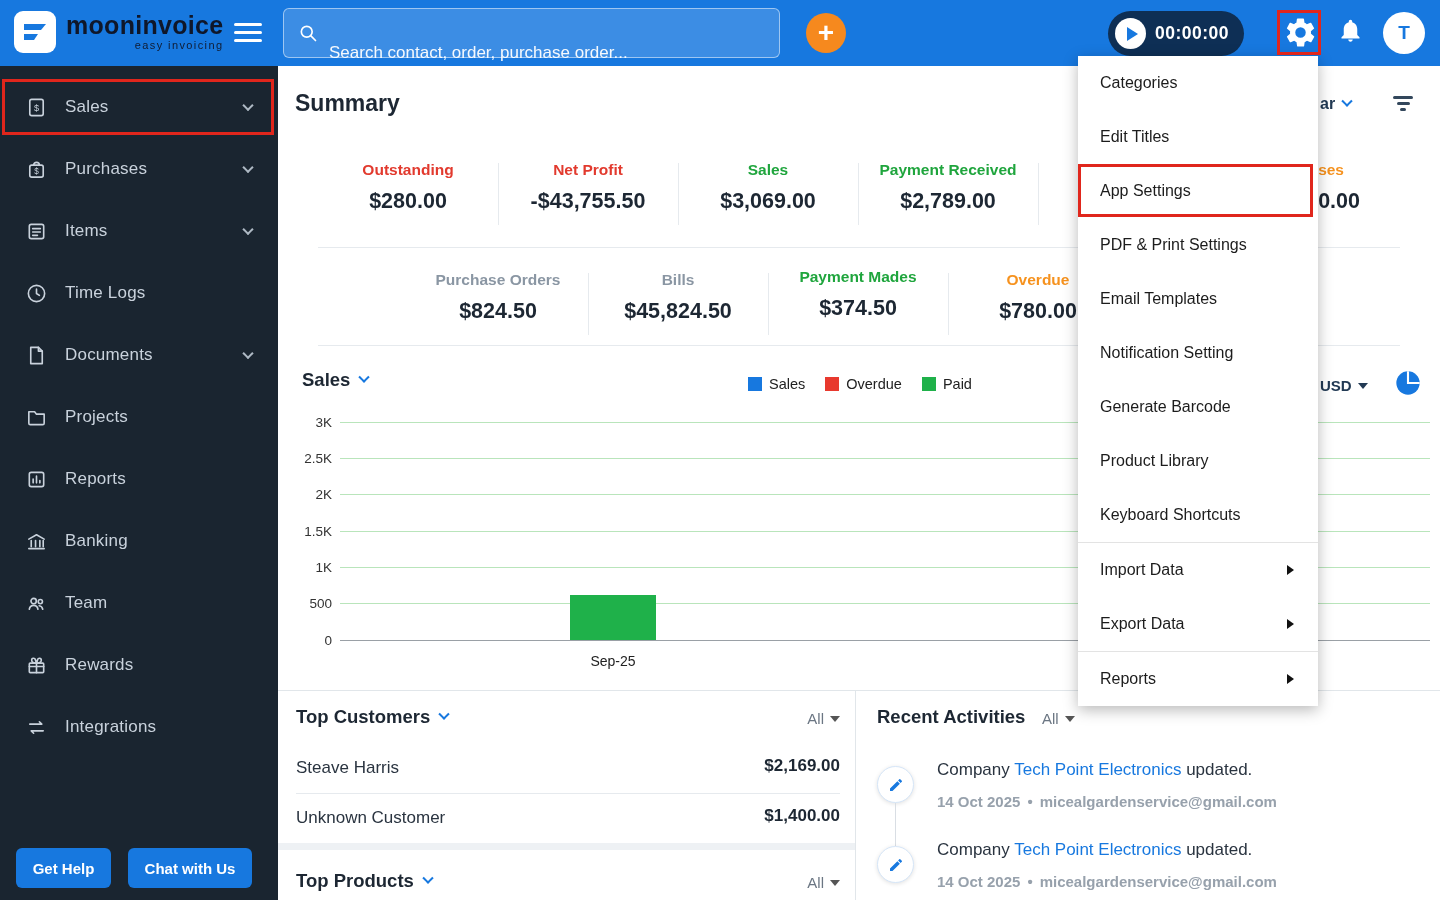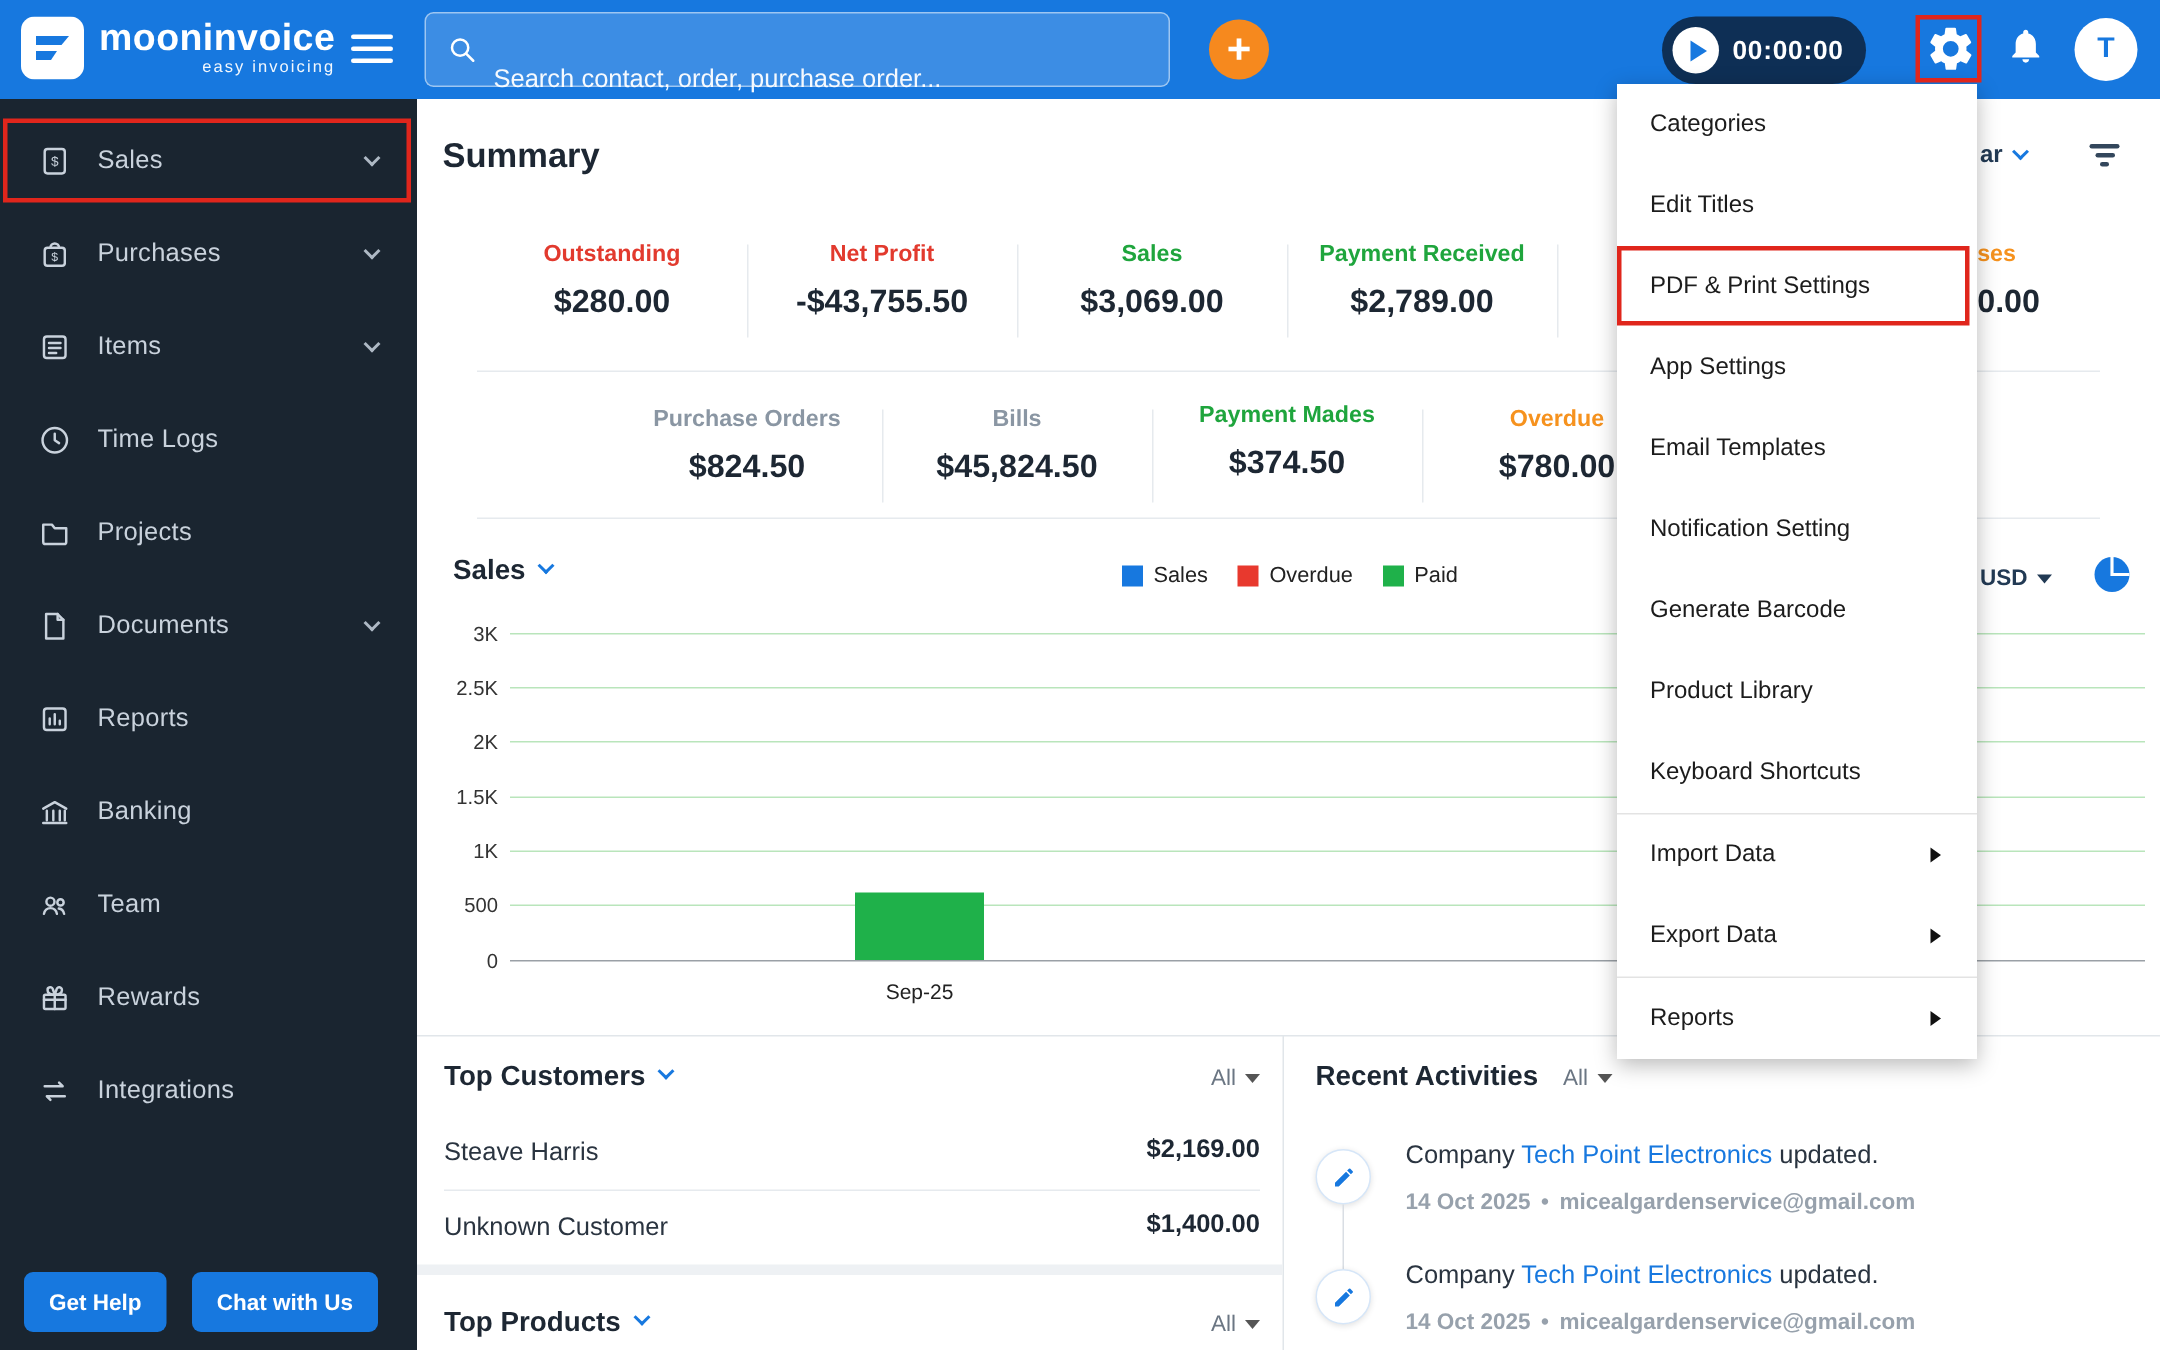--- a/index.html
+++ b/index.html
@@ -3,21 +3,21 @@
 <meta charset="utf-8">
 <style>
   * { margin:0; padding:0; box-sizing:border-box; }
   html,body { width:1440px; height:900px; }
   body { font-family:"Liberation Sans", sans-serif; overflow:hidden; background:#fff; }
   .app { position:relative; width:1440px; height:900px; }
 
   
   .topbar { position:absolute; top:0; left:0; width:1440px; height:66px; background:#1778DF; z-index:30; }
   .brand { position:absolute; left:14px; top:11px; display:flex; align-items:center; cursor:pointer; }
-  .brand-text { margin-left:10px; color:#ffffff; }
+  .brand-text { margin-left:10px; color:#0f172a; }
   .brand-name { font-size:25px; font-weight:bold; line-height:25px; letter-spacing:.3px; }
   .brand-tagline { font-size:11px; letter-spacing:1.4px; text-align:right; margin-top:1px; opacity:.95; }
   .hamburger { position:absolute; left:234px; top:23px; width:28px; cursor:pointer; }
   .hamburger span { display:block; height:3px; background:#fff; border-radius:2px; margin-bottom:5px; }
   .searchbar { position:absolute; left:283px; top:8px; width:497px; height:50px; background:rgba(255,255,255,.16);
                border:1px solid rgba(255,255,255,.5); border-radius:6px; display:flex; align-items:center; padding:0 14px; gap:11px; }
   .searchbar input { flex:1; background:transparent; border:none; outline:none; color:#fff; font-size:17px; font-family:inherit;margin-top:40px; }
   .searchbar input::placeholder { color:rgba(255,255,255,.95); }
   .add-btn { position:absolute; left:806px; top:13px; width:40px; height:40px; border-radius:50%; background:#F6891E;
              border:none; color:#fff; font-size:28px; font-weight:bold; line-height:36px; text-align:center; cursor:pointer; }
@@ -200,34 +200,34 @@
           <svg width="23" height="23" viewBox="0 0 24 24">
               <circle cx="12" cy="12" r="8.5"></circle>
               <path d="M12 7.5V12l3 2"></path>
             </svg>
         </span>
         <span class="side-label">Time Logs</span>
       </div>
       <div class="side-item">
         <span class="side-icon">
           <svg width="23" height="23" viewBox="0 0 24 24">
-              <path d="M4 6h6l2 2.5h8V18a1.5 1.5 0 0 1-1.5 1.5h-13A1.5 1.5 0 0 1 4 18z"></path>
-            </svg>
-        </span>
-        <span class="side-label">Projects</span>
-      </div>
-      <div class="side-item">
-        <span class="side-icon">
-          <svg width="23" height="23" viewBox="0 0 24 24">
               <path d="M6 3.5h8l4 4v13H6z"></path>
               <path d="M14 3.5v4h4"></path>
             </svg>
         </span>
         <span class="side-label">Documents</span>
         <span class="side-chev"></span>
+      </div>
+      <div class="side-item">
+        <span class="side-icon">
+          <svg width="23" height="23" viewBox="0 0 24 24">
+              <path d="M4 6h6l2 2.5h8V18a1.5 1.5 0 0 1-1.5 1.5h-13A1.5 1.5 0 0 1 4 18z"></path>
+            </svg>
+        </span>
+        <span class="side-label">Projects</span>
       </div>
       <div class="side-item">
         <span class="side-icon">
           <svg width="23" height="23" viewBox="0 0 24 24">
               <rect x="4.5" y="4.5" width="15" height="15" rx="2"></rect>
               <path d="M8.5 15.5v-4M12 15.5V8.5M15.5 15.5V13"></path>
             </svg>
         </span>
         <span class="side-label">Reports</span>
       </div>
@@ -443,22 +443,22 @@
       <span>Company </span><span class="act-link">Tech Point Electronics</span><span> updated.</span>
     </div>
     <div class="act-line2" style="top:807px">
       <span>14 Oct 2025</span><span class="act-dot">•</span><span>micealgardenservice@gmail.com</span>
     </div>
   </main>
 
   <div class="settings-menu">
     <div class="menu-item">Categories</div>
     <div class="menu-item">Edit Titles</div>
+    <div class="menu-item">App Settings</div>
     <div class="menu-item">PDF &amp; Print Settings</div>
-    <div class="menu-item">App Settings</div>
     <div class="menu-item">Email Templates</div>
     <div class="menu-item">Notification Setting</div>
     <div class="menu-item">Generate Barcode</div>
     <div class="menu-item">Product Library</div>
     <div class="menu-item">Keyboard Shortcuts</div>
     <div class="menu-divider"></div>
     <div class="menu-item">
       <span>Import Data</span>
       <span class="menu-arrow"></span>
     </div>

